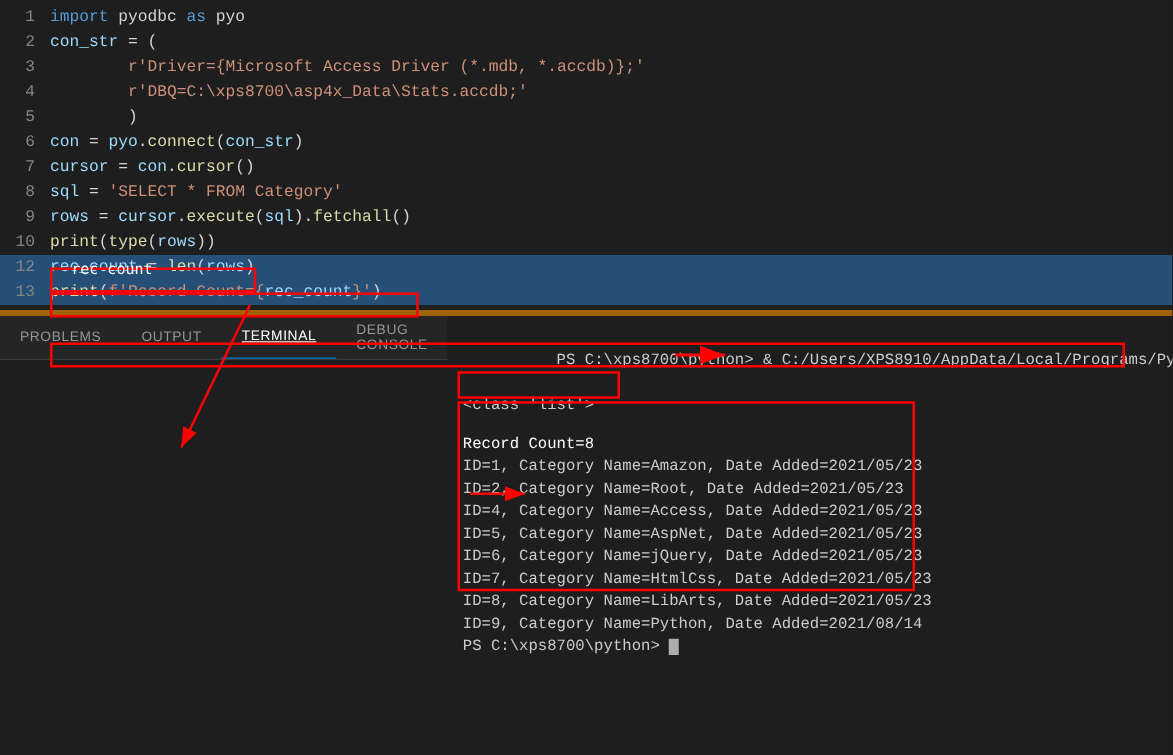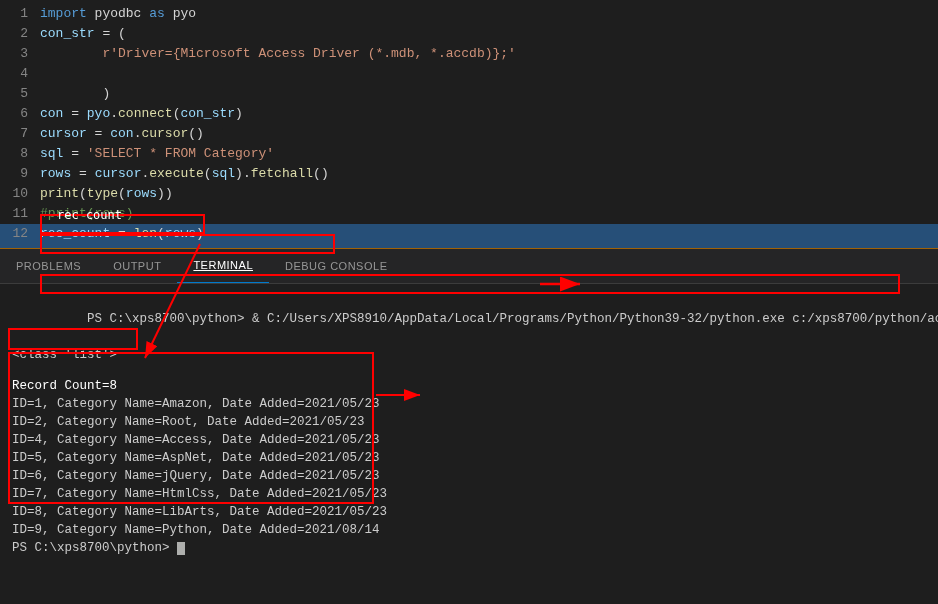--- a/index.html
+++ b/index.html
@@ -45,24 +45,23 @@
 
     .line-content {
       flex: 1;
       white-space: pre;
     }
     .highlight-line { background: #264f78; align-items: center; }
 
     
     .bottom-panel {
       background: #1e1e1e;
-      border-top: 1px solid #a16207;
+      border-top: 5px solid #a16207;
       height: 356px;
       display: flex;
-      flex-direction: column;
     }
 
     .panel-tabs {
       display: flex;
       background: #252526;
       border-bottom: 1px solid #3c3c3c;
       height: 35px;
       align-items: flex-end;
     }
 
@@ -139,21 +138,21 @@
         <div class="code-line">
           <span class="line-number">2</span>
           <span class="line-content"><span style="color: rgb(156, 220, 254);">con_str</span><span style="color: rgb(212, 212, 212);"> = (</span></span>
         </div>
         <div class="code-line">
           <span class="line-number">3</span>
           <span class="line-content"><span style="color: rgb(212, 212, 212);">        </span><span style="color: rgb(206, 145, 120);">r'Driver={Microsoft Access Driver (*.mdb, *.accdb)};'</span></span>
         </div>
         <div class="code-line">
           <span class="line-number">4</span>
-          <span class="line-content"><span style="color: rgb(212, 212, 212);">        </span></span>
+          <span class="line-content"><span style="color: rgb(212, 212, 212);">        </span><span style="color: rgb(206, 145, 120);">r'DBQ=C:\xps8700\asp4x_Data\Stats.accdb;'</span></span>
         </div>
         <div class="code-line">
           <span class="line-number">5</span>
           <span class="line-content"><span style="color: rgb(212, 212, 212);">        )</span></span>
         </div>
         <div class="code-line">
           <span class="line-number">6</span>
           <span class="line-content"><span style="color: rgb(156, 220, 254);">con</span><span style="color: rgb(212, 212, 212);"> = </span><span style="color: rgb(156, 220, 254);">pyo</span><span style="color: rgb(212, 212, 212);">.</span><span style="color: rgb(220, 220, 170);">connect</span><span style="color: rgb(212, 212, 212);">(</span><span style="color: rgb(156, 220, 254);">con_str</span><span style="color: rgb(212, 212, 212);">)</span></span>
         </div>
         <div class="code-line">
@@ -164,24 +163,20 @@
           <span class="line-number">8</span>
           <span class="line-content"><span style="color: rgb(156, 220, 254);">sql</span><span style="color: rgb(212, 212, 212);"> = </span><span style="color: rgb(206, 145, 120);">'SELECT * FROM Category'</span></span>
         </div>
         <div class="code-line">
           <span class="line-number">9</span>
           <span class="line-content"><span style="color: rgb(156, 220, 254);">rows</span><span style="color: rgb(212, 212, 212);"> = </span><span style="color: rgb(156, 220, 254);">cursor</span><span style="color: rgb(212, 212, 212);">.</span><span style="color: rgb(220, 220, 170);">execute</span><span style="color: rgb(212, 212, 212);">(</span><span style="color: rgb(156, 220, 254);">sql</span><span style="color: rgb(212, 212, 212);">).</span><span style="color: rgb(220, 220, 170);">fetchall</span><span style="color: rgb(212, 212, 212);">()</span></span>
         </div>
         <div class="code-line">
           <span class="line-number">10</span>
           <span class="line-content"><span style="color: rgb(220, 220, 170);">print</span><span style="color: rgb(212, 212, 212);">(</span><span style="color: rgb(220, 220, 170);">type</span><span style="color: rgb(212, 212, 212);">(</span><span style="color: rgb(156, 220, 254);">rows</span><span style="color: rgb(212, 212, 212);">))</span></span>
-        </div>
-        <div class="code-line">
-          <span class="line-number">11</span>
-          <span class="line-content"><span style="color: rgb(106, 153, 85);">#print(rows)</span></span>
         </div>
         <div class="code-line highlight-line">
           <span class="line-number">12</span>
           <span class="line-content"><span style="color: rgb(156, 220, 254);">rec_count</span><span style="color: rgb(212, 212, 212);"> = </span><span style="color: rgb(220, 220, 170);">len</span><span style="color: rgb(212, 212, 212);">(</span><span style="color: rgb(156, 220, 254);">rows</span><span style="color: rgb(212, 212, 212);">)</span></span>
         </div>
         <div class="code-line highlight-line">
           <span class="line-number">13</span>
           <span class="line-content"><span style="color: rgb(220, 220, 170);">print</span><span style="color: rgb(212, 212, 212);">(</span><span style="color: rgb(206, 145, 120);">f'Record Count={</span><span style="color: rgb(156, 220, 254);">rec_count</span><span style="color: rgb(206, 145, 120);">}'</span><span style="color: rgb(212, 212, 212);">)</span></span>
         </div>
       </div>

